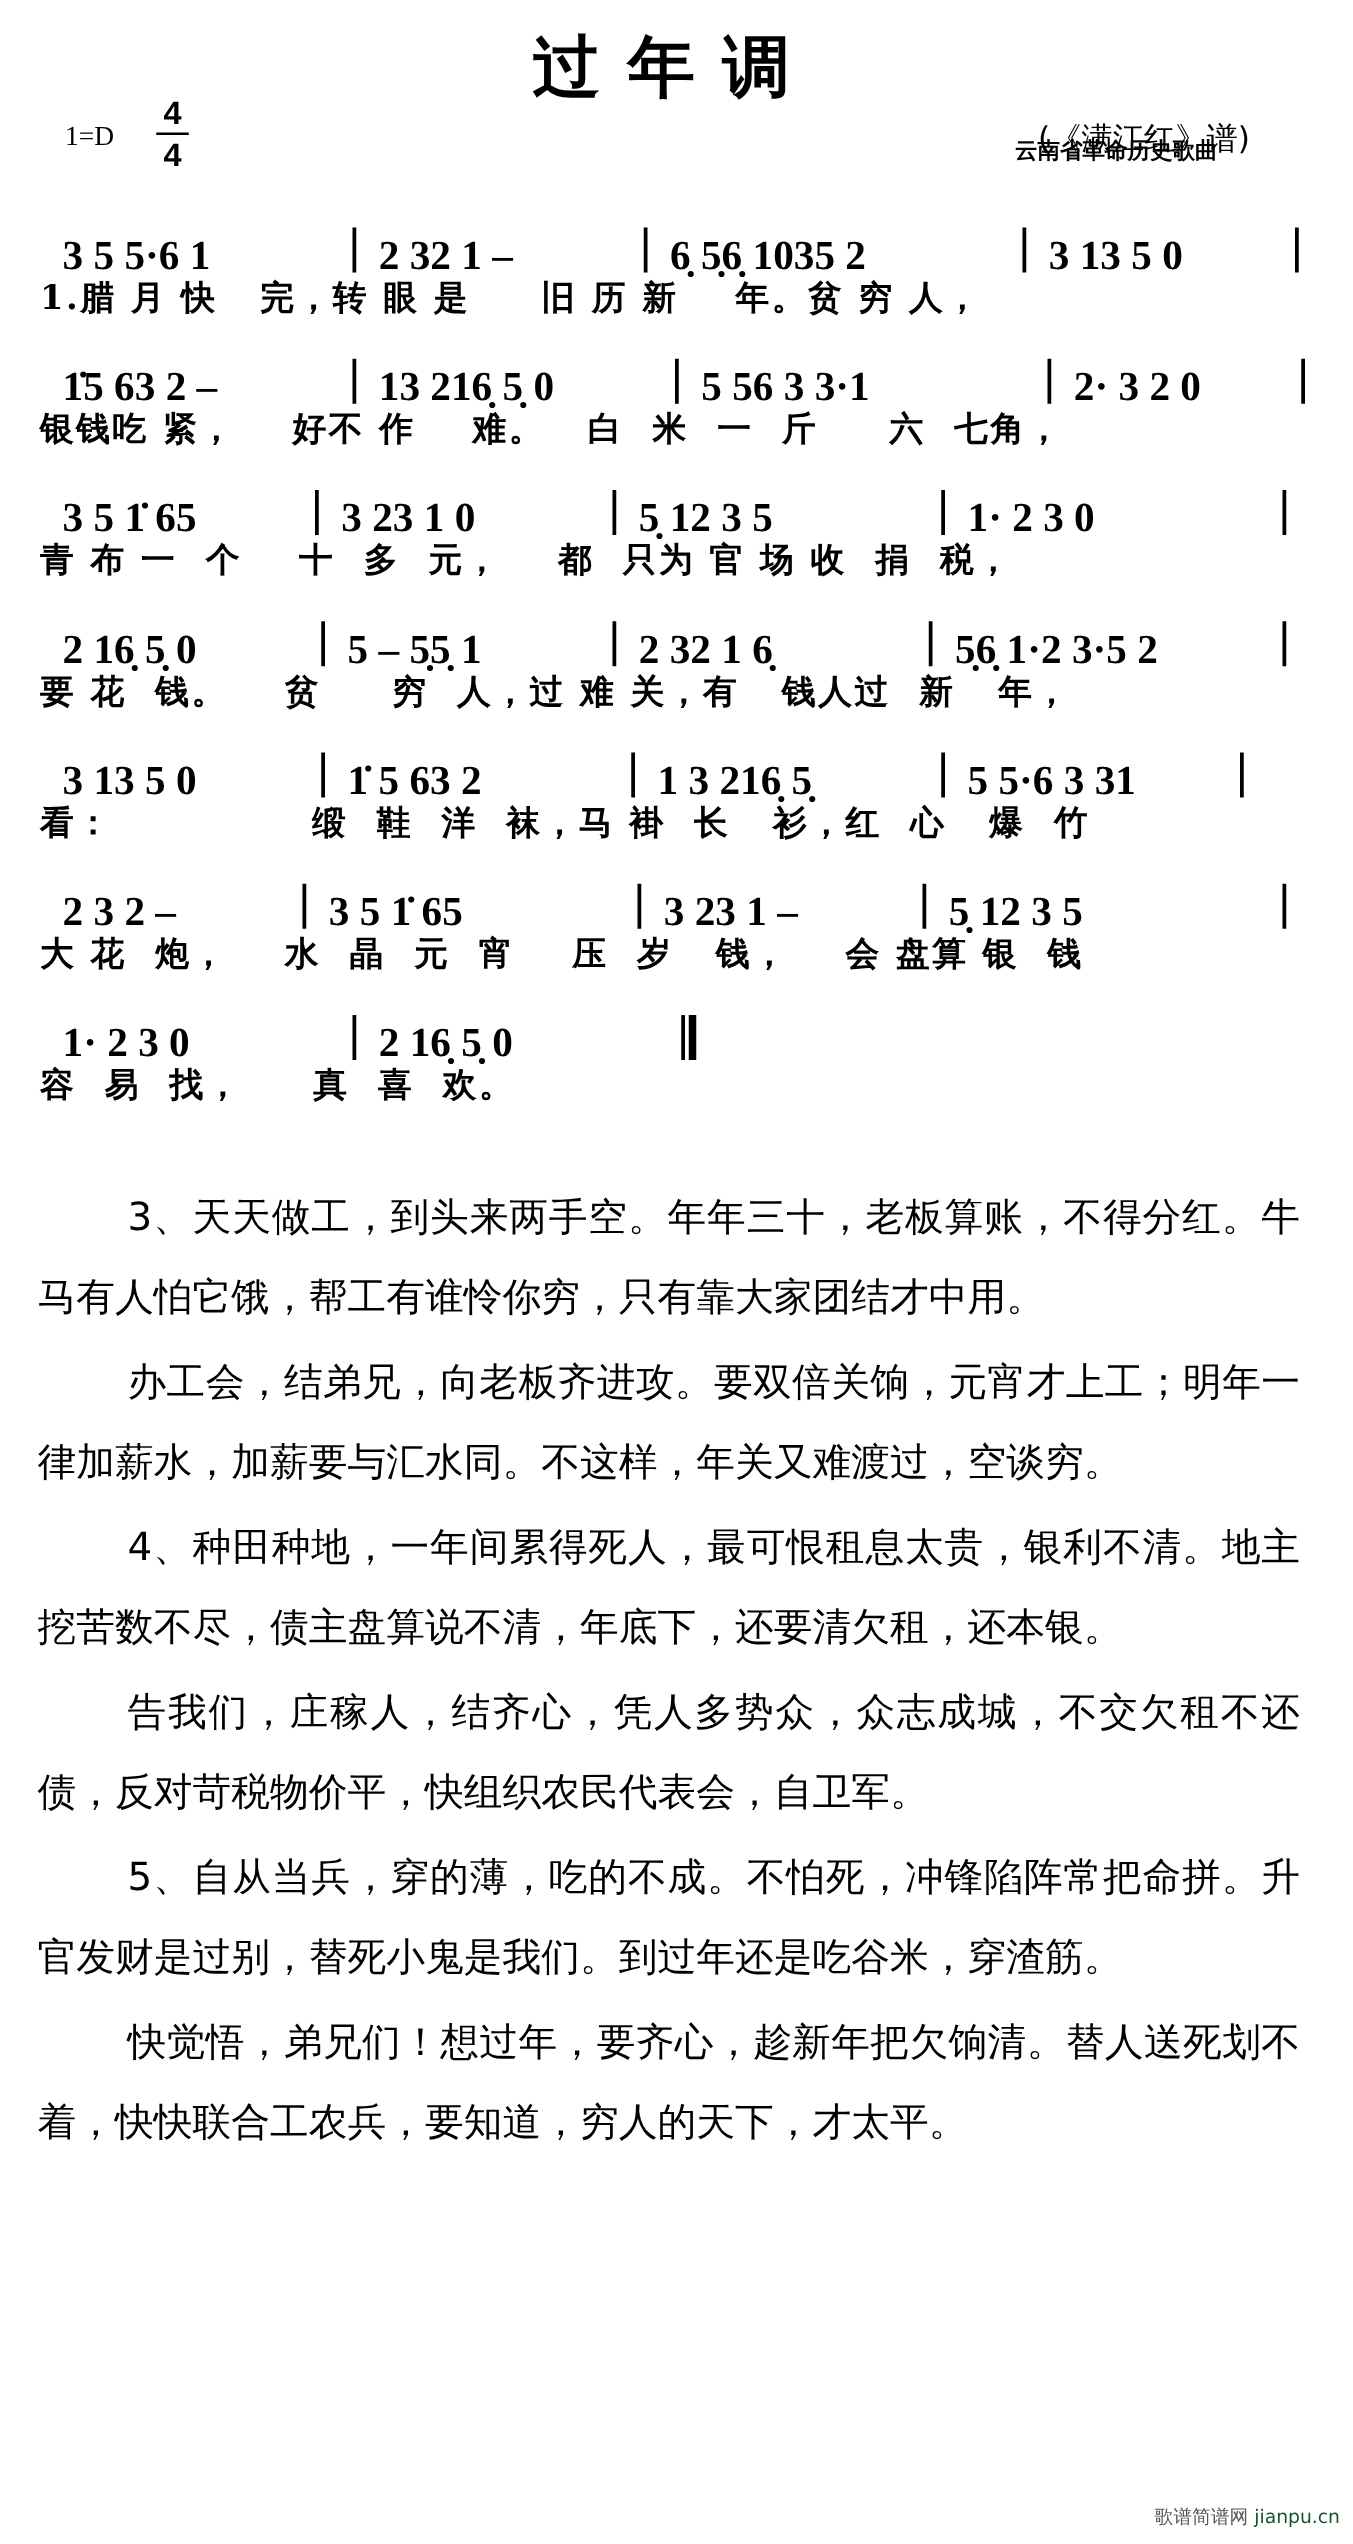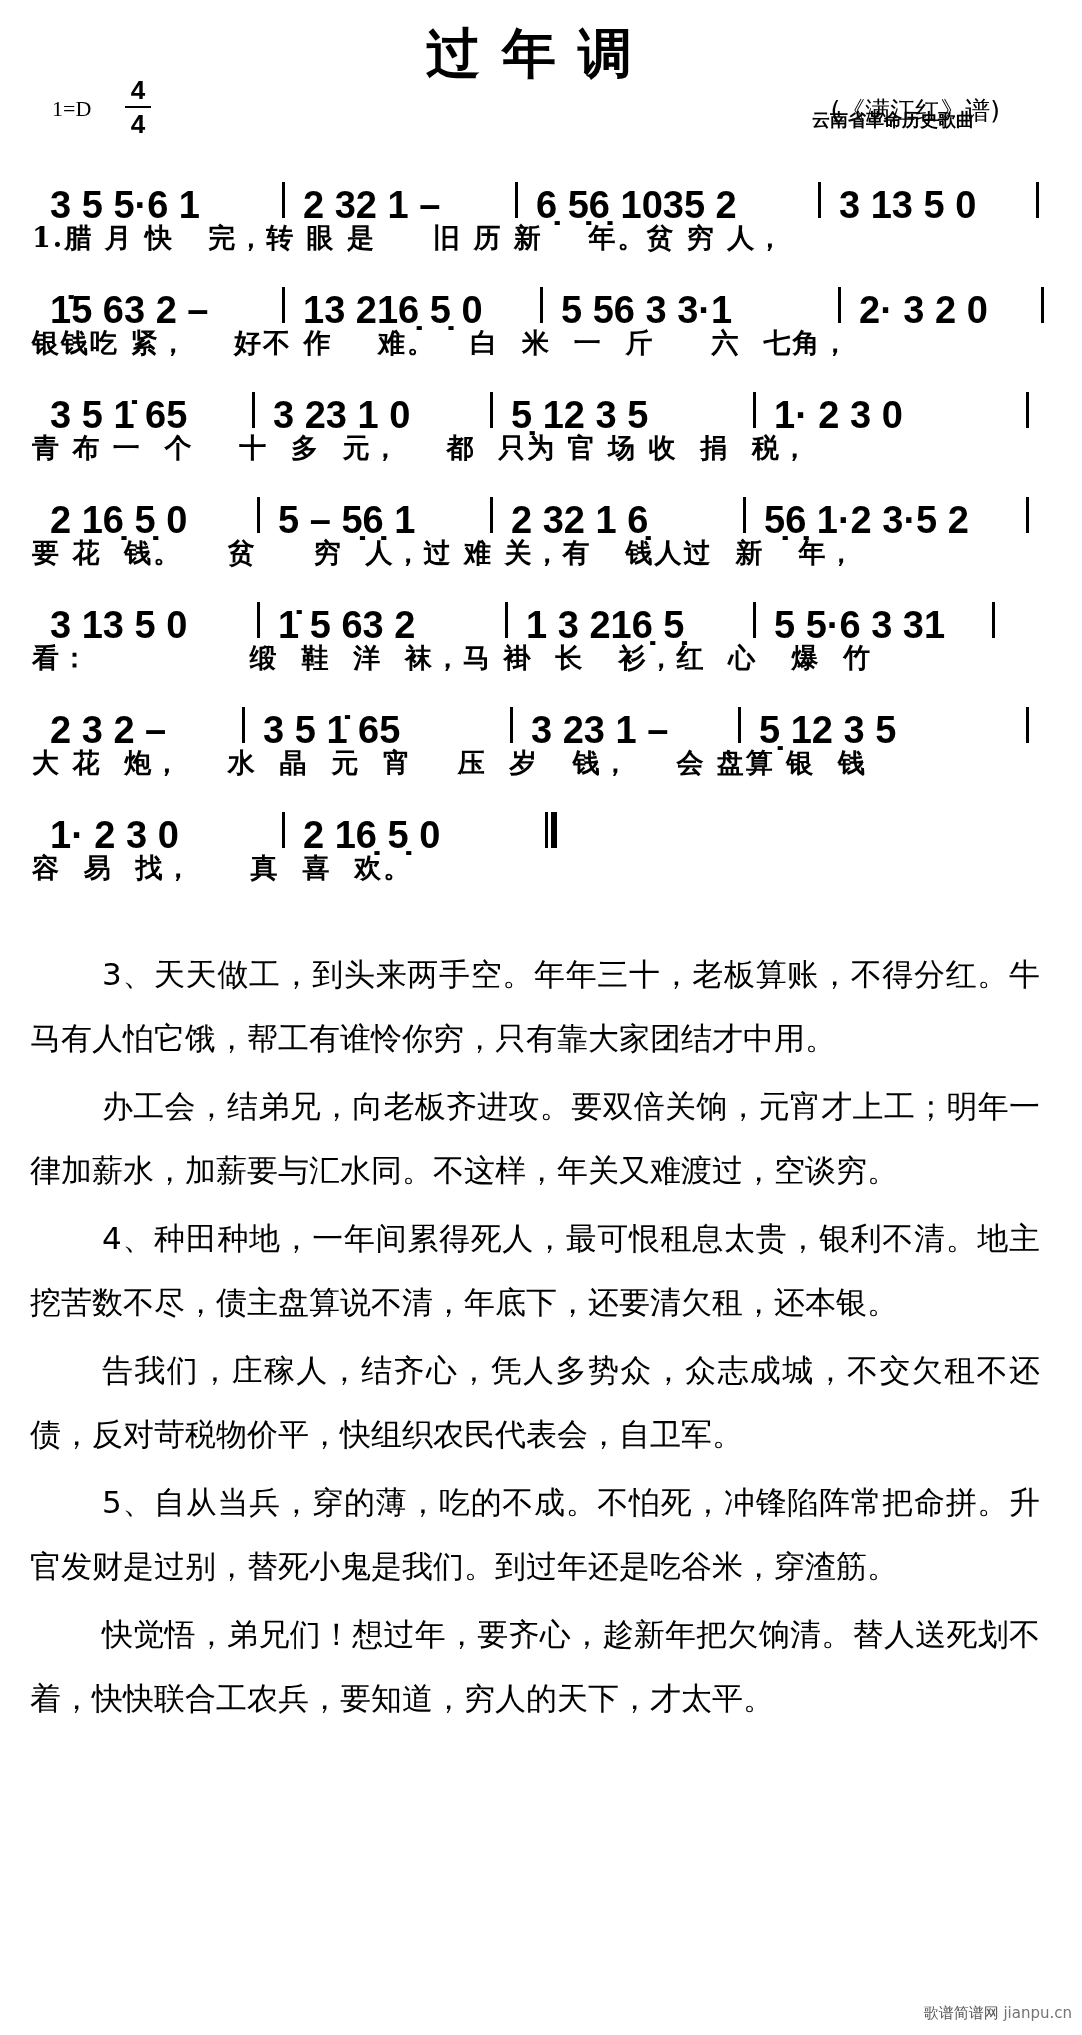--- a/index.html
+++ b/index.html
@@ -16,28 +16,28 @@
   .source { position:absolute; left:812px; top:108px; font-family:"DejaVu Serif", serif; font-size:18px; font-weight:bold; }
 
   .score { position:absolute; left:32px; top:150px; width:1020px; }
   .sys { position:relative; height:105px; }
   .notes { position:absolute; top:28px; left:0; right:0; height:44px; display:flex; align-items:flex-end; }
   .lyrics { position:absolute; top:70px; left:0; right:0; height:30px;
             font-family:"DejaVu Serif", serif; font-size:27px; font-weight:bold; white-space:pre; letter-spacing:2px; }
   .measure { display:flex; align-items:flex-end; height:44px; padding:0 8px; box-sizing:border-box; }
   .barline { width:3px; height:36px; background:#000; margin-bottom:4px; flex:none; }
   .barline.final { width:12px; background:none; border-left:3px solid #000; border-right:6px solid #000; box-sizing:border-box; }
-  .note { font-family:Liberation Sans, sans-serif; font-weight:bold; font-size:38px; line-height:34px;
+  .note { font-family:Liberation Serif, serif; font-weight:bold; font-size:33px; line-height:34px;
           padding:0 10px; position:relative; }
 
   .verses { position:absolute; left:30px; top:942px; width:1010px;
             font-family:"DejaVu Sans", sans-serif; font-size:31px; line-height:64px; }
   .verses p { margin:0 0 4px 0; text-indent:72px; text-align:justify; }
   .watermark { position:absolute; right:10px; bottom:12px; font-size:15px; color:#555; }
-  .watermark .site { color:#737373; }
+  .watermark .site { color:#14532d; }
 </style>
 </head>
 <body>
 
 <div class="title">过年调</div>
 <div class="key">1=D</div>
 <div class="tsig">
   <div>4</div>
   <div class="bar"></div>
   <div>4</div>
@@ -113,21 +113,21 @@
     <div class="lyrics">青 布 一  个    十  多  元，    都  只为 官 场 收  捐  税，</div>
   </div>
 
   <div class="sys">
     <div class="notes">
       <div class="measure" style="width:225px">
           <span class="note">2 16̣ 5̣ 0</span>
         </div>
       <div class="barline"></div>
       <div class="measure" style="width:230px">
-          <span class="note">5 – 5̣6̣ 1</span>
+          <span class="note">5 – 5̣5̣ 1</span>
         </div>
       <div class="barline"></div>
       <div class="measure" style="width:250px">
           <span class="note">2 32 1 6̣</span>
         </div>
       <div class="barline"></div>
       <div class="measure" style="width:280px">
           <span class="note">5̣6̣ 1·2 3·5 2</span>
         </div>
       <div class="barline"></div>

